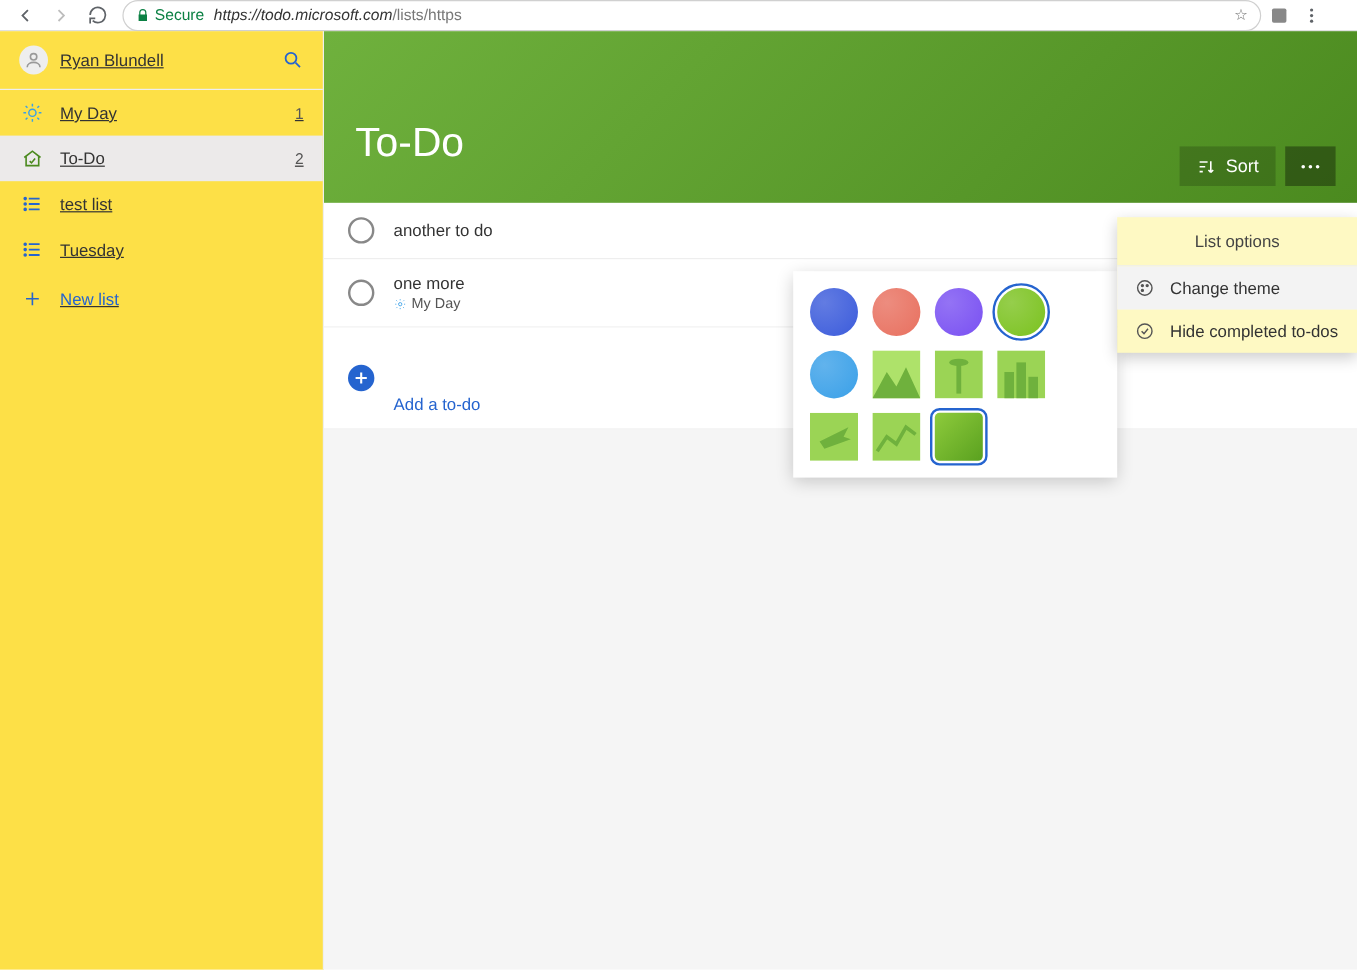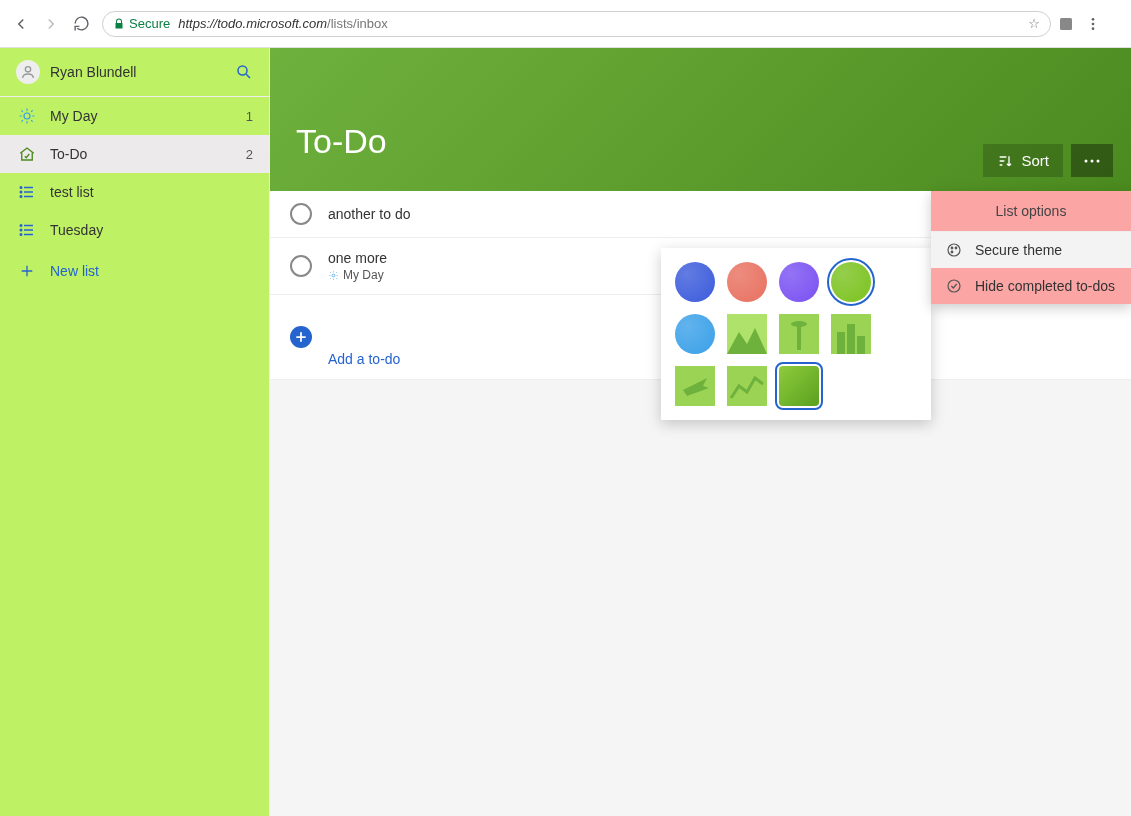--- a/index.html
+++ b/index.html
@@ -1,31 +1,31 @@
 <!DOCTYPE html>
 <html><head>
 <meta charset="utf-8">
 <style>
   * { box-sizing: border-box; margin: 0; padding: 0; }
   body { font-family: "Segoe UI", -apple-system, sans-serif; font-size: 14px; color: #333; background: #fff; width: 1131px; height: 816px; overflow: hidden; }
 
   
-  .browser-bar { height: 48px; display: flex; align-items: center; padding: 4px 6px; border-bottom: 1px solid #e0e0e0; gap: 0; }
+  .browser-bar { height: 26px; display: flex; align-items: center; padding: 4px 6px; border-bottom: 1px solid #e0e0e0; gap: 0; }
   .nav-btn { width: 30px; height: 30px; display: flex; align-items: center; justify-content: center; color: #5f6368; border-radius: 50%; cursor: pointer; }
   .nav-btn.disabled { color: #bdbdbd; }
   .url-bar { flex: 1; height: 26px; border: 1px solid #d0d0d0; border-radius: 13px; display: flex; align-items: center; padding: 0 10px; font-size: 13px; color: #555; margin: 0 6px; }
   .url-secure { color: #0b8043; margin-right: 8px; display: flex; align-items: center; gap: 4px; }
   .url-origin { color: #333; font-style: italic; }
   .url-path   { color: #777; }
   .chrome-icon { width: 28px; text-align: center; color: #5f6368; }
 
   .app { display: flex; height: 782px; }
 
   
-  .sidebar { width: 270px; border-right: 1px solid #eee; background: #bef264; }
+  .sidebar { width: 270px; border-right: 1px solid #eee; background: #fde047; text-decoration: underline; }
   .profile  { display: flex; align-items: center; padding: 12px 16px; border-bottom: 1px solid #eee; }
   .avatar   { width: 24px; height: 24px; border-radius: 50%; background: #eee; display: flex; align-items: center; justify-content: center; color: #888; margin-right: 10px; }
   .search-btn { margin-left: auto; color: #2564cf; }
 
   .list-item { display: flex; align-items: center; padding: 10px 16px; cursor: pointer; color: #333; }
   .list-item .li-icon { width: 22px; margin-right: 12px; display: flex; align-items: center; justify-content: center; }
   .list-item.active { background: #eceaea; }
   .list-item .count { margin-left: auto; font-size: 13px; color: #555; }
   .list-item.new-list { color: #2564cf; margin-top: 4px;}
   .list-item.new-list .li-icon { color: #2564cf; }
@@ -42,21 +42,21 @@
   .tasks { background: #fff; }
   .task-row { display: flex; align-items: center; padding: 12px 20px; border-bottom: 1px solid #eee; gap: 16px; }
   .task-check { width: 22px; height: 22px; border-radius: 50%; border: 2px solid #888; flex-shrink: 0; display:flex; align-items:center; justify-content:center;}
   .task-check.done { background: #4b8a1f; border-color: #4b8a1f; color:#fff; font-size:13px;}
   .task-title.done { text-decoration: line-through; color: #888; }
   .task-sub { font-size: 12px; color: #555; display:flex; align-items:center; gap:4px; margin-top:2px;}
   .add-row  .add-icon { width: 22px; height: 22px; border-radius: 50%; background: #2564cf; color: #fff; display:flex; align-items:center; justify-content:center; font-weight:bold; flex-shrink:0;}
   .add-row  .add-text { color: #2564cf; margin-top: 44px; }
 
   
-  .list-options { position: absolute; top: 143px; right: 0; width: 200px; background: #fca5a5; box-shadow: 0 4px 12px rgba(0,0,0,0.2); z-index: 20; }
+  .list-options { position: absolute; top: 155px; right: 0; width: 200px; background: #fef9c3; box-shadow: 0 4px 12px rgba(0,0,0,0.2); z-index: 20; }
   .lo-title { text-align: center; padding: 12px 0; color: #444; font-size: 14px; border-bottom: 1px solid #eee; }
   .lo-item { display: flex; align-items: center; gap: 12px; padding: 10px 14px; cursor: pointer; }
   .lo-item.hover { background: #f3f3f3; }
   .lo-item .lo-icon { width: 18px; display:flex; align-items:center; justify-content:center; color:#555;}
 
   
   .theme-picker { position: absolute; top: 200px; right: 200px; width: 270px; background: #fff; box-shadow: 0 4px 14px rgba(0,0,0,0.2); padding: 14px; z-index: 15; display:flex; flex-wrap:wrap; gap:12px;}
   .swatch { width: 40px; height: 40px; border-radius: 4px; cursor: pointer; }
   .swatch.circle { border-radius: 50%; }
   .swatch.selected { outline: 2px solid #2564cf; outline-offset: 2px; }
@@ -84,21 +84,21 @@
       </svg>
   </div>
   <div class="url-bar">
     <span class="url-secure">
       <svg width="12" height="12" viewBox="0 0 24 24" fill="currentColor">
           <path d="M6 10V7a6 6 0 1 1 12 0v3h1v11H5V10h1zm2 0h8V7a4 4 0 1 0-8 0v3z"></path>
         </svg>
       <span>Secure</span>
     </span>
     <span class="url-origin">https://todo.microsoft.com</span>
-      <span class="url-path">/lists/inbox</span>
+      <span class="url-path">/lists/https</span>
     <span style="margin-left:auto;color:#777">☆</span>
   </div>
   <div class="chrome-icon">
     <svg width="18" height="18" viewBox="0 0 24 24" fill="#888">
         <rect x="4" y="4" width="16" height="16" rx="2"></rect>
       </svg>
   </div>
   <div class="chrome-icon" style="width:40px">
     <svg width="16" height="16" viewBox="0 0 24 24" fill="#5f6368">
         <circle cx="12" cy="5" r="2"></circle>
@@ -241,21 +241,21 @@
       <div class="lo-title">List options</div>
       <div class="lo-item hover">
         <span class="lo-icon">
           <svg width="16" height="16" viewBox="0 0 24 24" fill="none" stroke="currentColor" stroke-width="1.8">
               <circle cx="12" cy="12" r="9"></circle>
               <circle cx="9" cy="9" r="1.2" fill="currentColor"></circle>
               <circle cx="15" cy="9" r="1.2" fill="currentColor"></circle>
               <circle cx="9" cy="15" r="1.2" fill="currentColor"></circle>
             </svg>
         </span>
-        <span>Secure theme</span>
+        <span>Change theme</span>
       </div>
       <div class="lo-item">
         <span class="lo-icon">
           <svg width="16" height="16" viewBox="0 0 24 24" fill="none" stroke="currentColor" stroke-width="1.8">
               <circle cx="12" cy="12" r="9"></circle>
               <path d="M8 12l3 3 5-6"></path>
             </svg>
         </span>
         <span>Hide completed to-dos</span>
       </div>

